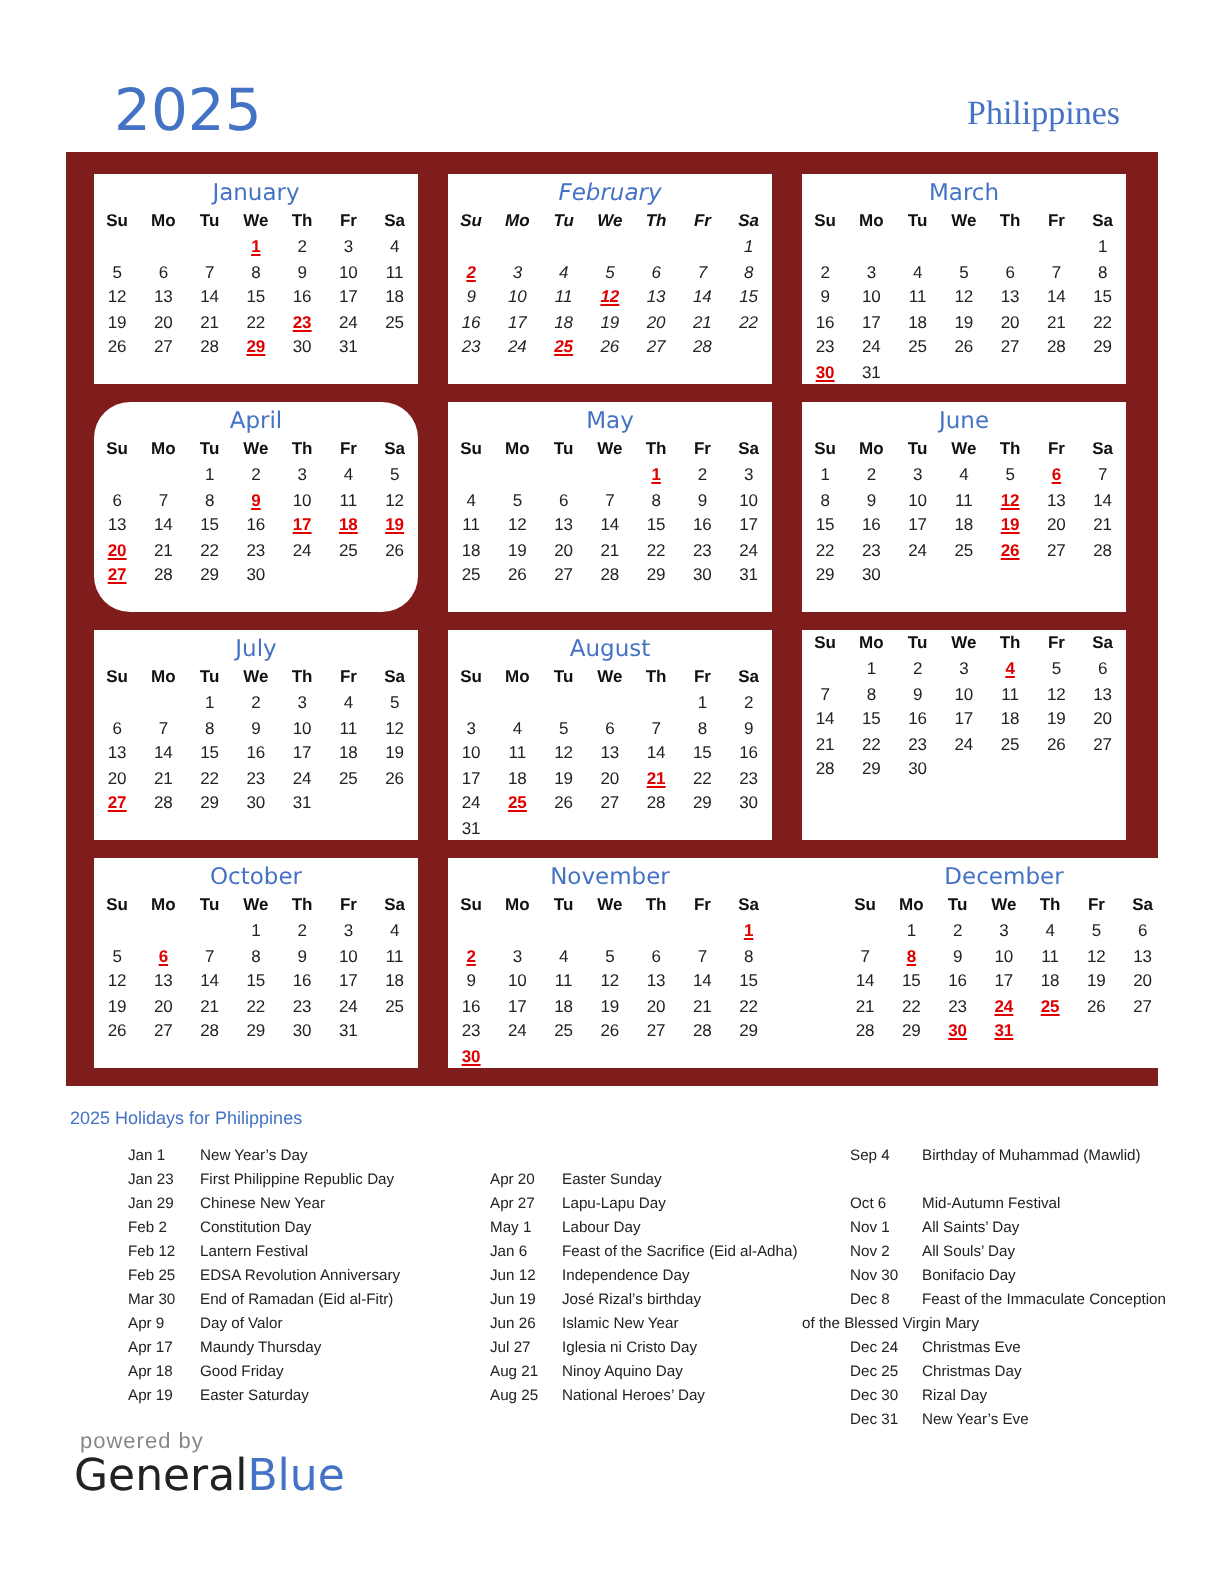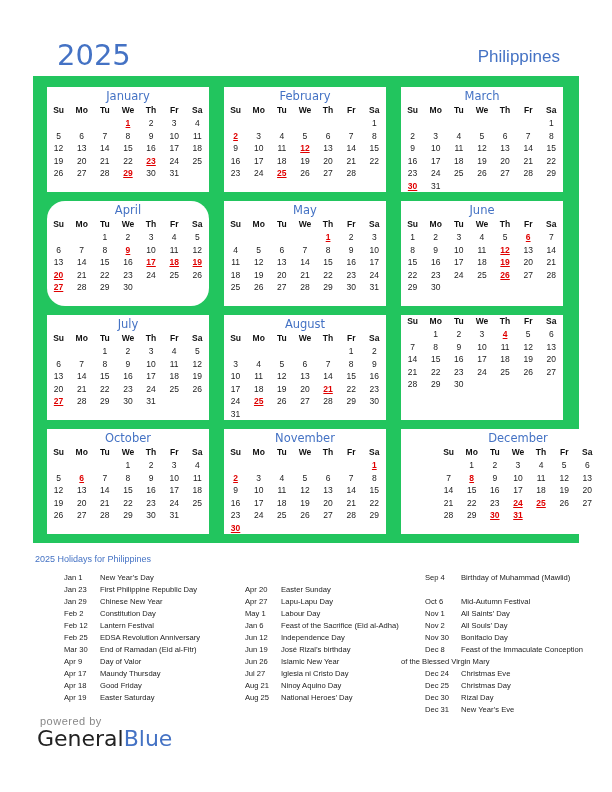--- a/index.html
+++ b/index.html
@@ -1,19 +1,19 @@
 <!DOCTYPE html>
 <html><head>
 <meta charset="utf-8">
 <style>
   html, body { margin:0; padding:0; background:#ffffff; }
   body { width:612px; height:792px; position:relative; font-family:"Liberation Sans", sans-serif; color:#222; overflow:hidden; }
   .year { position:absolute; left:57px; top:38px; font-size:29px; color:#4472c4; font-family:"DejaVu Sans", sans-serif; letter-spacing:0px; }
-  .country { position:absolute; right:52px; top:47px; font-size:17px; color:#4472c4; font-family:Liberation Sans, sans-serif; }
-  .panel { position:absolute; left:33px; top:76px; width:546px; height:467px; background:#22c55e; }
+  .country { position:absolute; right:52px; top:47px; font-size:17px; color:#4472c4; font-family:Liberation Serif, serif; }
+  .panel { position:absolute; left:33px; top:76px; width:546px; height:467px; background:#7f1d1d; }
   .month { position:absolute; width:162px; background:#ffffff; }
   .month .mname { text-align:center; color:#4472c4; font-size:11.5px; height:15px; line-height:15px; margin-top:2px; font-family:"DejaVu Sans", sans-serif; }
   .grid { display:grid; grid-template-columns:repeat(7, 23.14px); }
   .grid .dh { font-size:8.5px; font-weight:bold; text-align:center; height:13px; line-height:13px; color:#111; }
   .grid .d { font-size:8.5px; text-align:center; height:12.6px; line-height:12.6px; color:#222; }
   .grid .d.hol { color:#e00000; font-weight:bold; text-decoration:underline; }
   .hol-title { position:absolute; left:35px; top:554px; font-size:9px; color:#4472c4; }
   .hcol { position:absolute; font-size:7.6px; color:#222; }
   .hrow { height:12px; line-height:12px; white-space:nowrap; }
   .hrow .hd { display:inline-block; width:36px;margin-left:24px; }
@@ -68,21 +68,21 @@
         <div class="d">24</div>
         <div class="d">25</div>
         <div class="d">26</div>
         <div class="d">27</div>
         <div class="d">28</div>
         <div class="d hol">29</div>
         <div class="d">30</div>
         <div class="d">31</div>
       </div>
     </div>
-    <div class="month" style="left: 191px; top: 11px; height: 105px;">
+    <div class="month" style="left: 191px; top: 11px; height: 105px; font-style: italic;">
       <div class="mname">February</div>
       <div class="grid">
         <div class="dh">Su</div>
         <div class="dh">Mo</div>
         <div class="dh">Tu</div>
         <div class="dh">We</div>
         <div class="dh">Th</div>
         <div class="dh">Fr</div>
         <div class="dh">Sa</div>
         <div class="d"></div>
@@ -525,21 +525,21 @@
         <div class="d">23</div>
         <div class="d">24</div>
         <div class="d">25</div>
         <div class="d">26</div>
         <div class="d">27</div>
         <div class="d">28</div>
         <div class="d">29</div>
         <div class="d hol">30</div>
       </div>
     </div>
-    <div class="month" style="left: 368px; top: 353px; height: 105px; padding-left: 36px;">
+    <div class="month" style="left: 352px; top: 353px; height: 105px; padding-left: 36px;">
       <div class="mname">December</div>
       <div class="grid">
         <div class="dh">Su</div>
         <div class="dh">Mo</div>
         <div class="dh">Tu</div>
         <div class="dh">We</div>
         <div class="dh">Th</div>
         <div class="dh">Fr</div>
         <div class="dh">Sa</div>
         <div class="d"></div>

